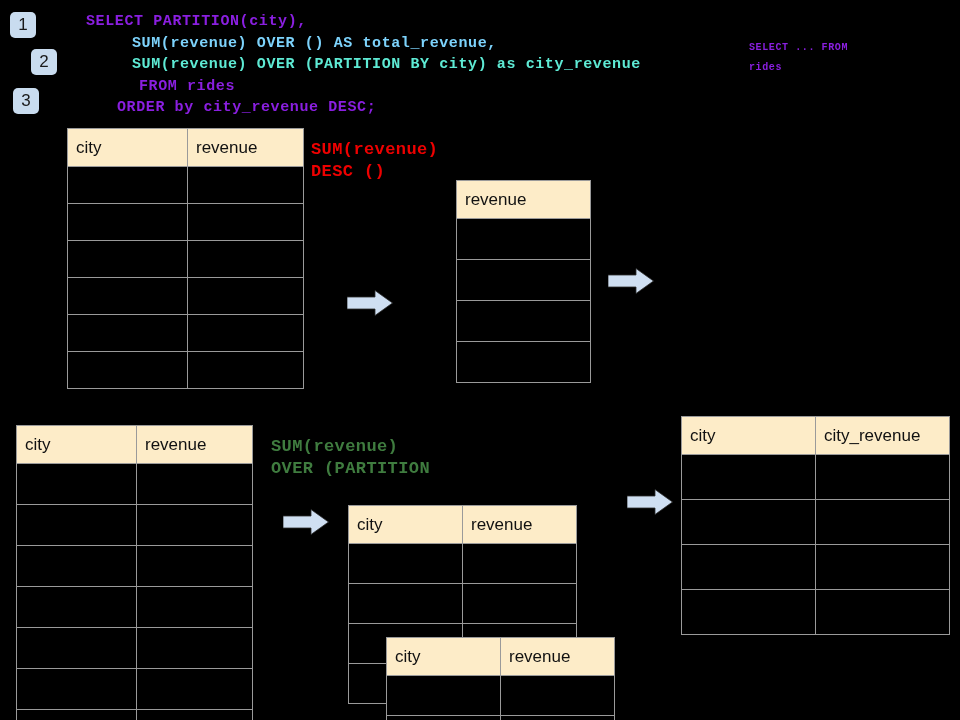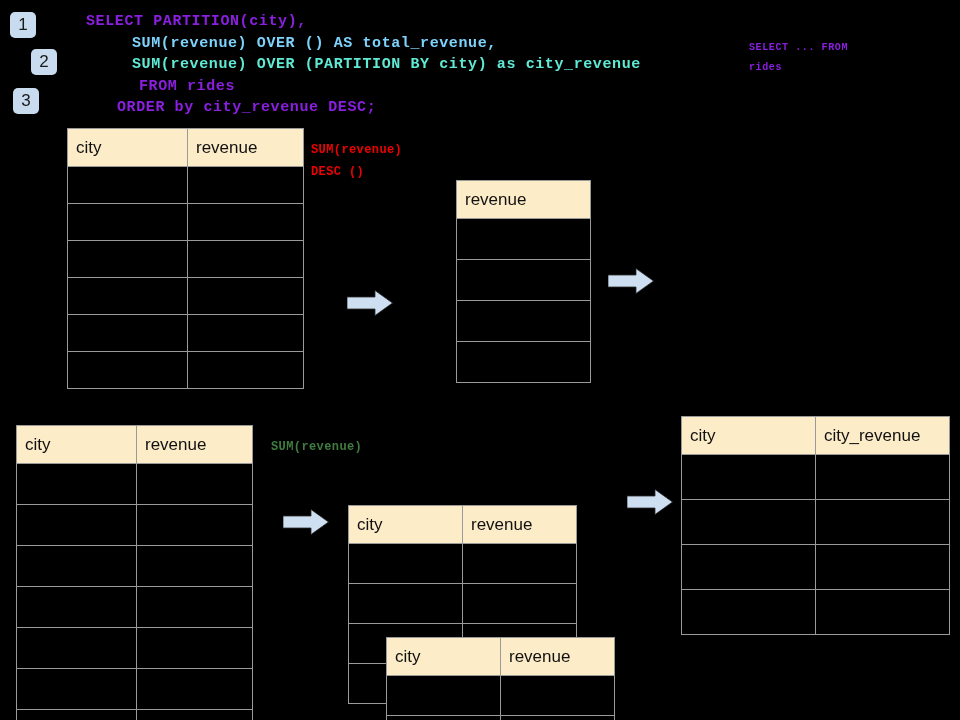--- a/index.html
+++ b/index.html
@@ -40,21 +40,21 @@
     white-space: pre;
   }
   .sql-purple { color: #8a1fe0; }
   .sql-red    { color: #7dd3fc; }
   .sql-green  { color: #5eead4; }
 
   
   .annot {
     position: absolute;
     font-family: "Liberation Mono", monospace;
-    font-size: 12px;
+    font-size: 17px;
     font-weight: bold;
     letter-spacing: 0.4px;
     white-space: pre;
     line-height: 22px;
   }
 
   
   .tbl {
     position: absolute;
     border-collapse: collapse;
@@ -99,21 +99,21 @@
       <div class="sql sql-green" style="left: 132px; top: 56px;">SUM(revenue) OVER (PARTITION BY city) as city_revenue</div>
       <div class="sql sql-purple" style="left: 109px; top: 77.5px; margin-left: 30px;">FROM rides</div>
       <div class="sql sql-purple" style="left: 109px; top: 99px; margin-left: 8px;">ORDER by city_revenue DESC;</div>
     </div>
 
   <div class="sql sql-purple" id="side-note" style="left:749px; top:38px; font-size:10px; line-height:20px;">SELECT ... FROM
 rides</div>
 
   <div id="annotations">
       <div class="annot" style="left: 311px; top: 139px; color: rgb(238, 0, 0);"><div>SUM(revenue)</div><div>DESC ()</div></div>
-      <div class="annot" style="left: 271px; top: 436px; color: rgb(63, 124, 63);"><div>SUM(revenue)</div></div>
+      <div class="annot" style="left: 271px; top: 436px; color: rgb(63, 124, 63);"><div>SUM(revenue)</div><div>OVER (PARTITION</div></div>
     </div>
 
   <div id="tables">
       <table class="tbl" style="left: 67px; top: 128px;">
         <colgroup>
           <col style="width: 120px;">
           <col style="width: 116px;">
         </colgroup>
         <thead>
           <tr style="height: 38px;">

